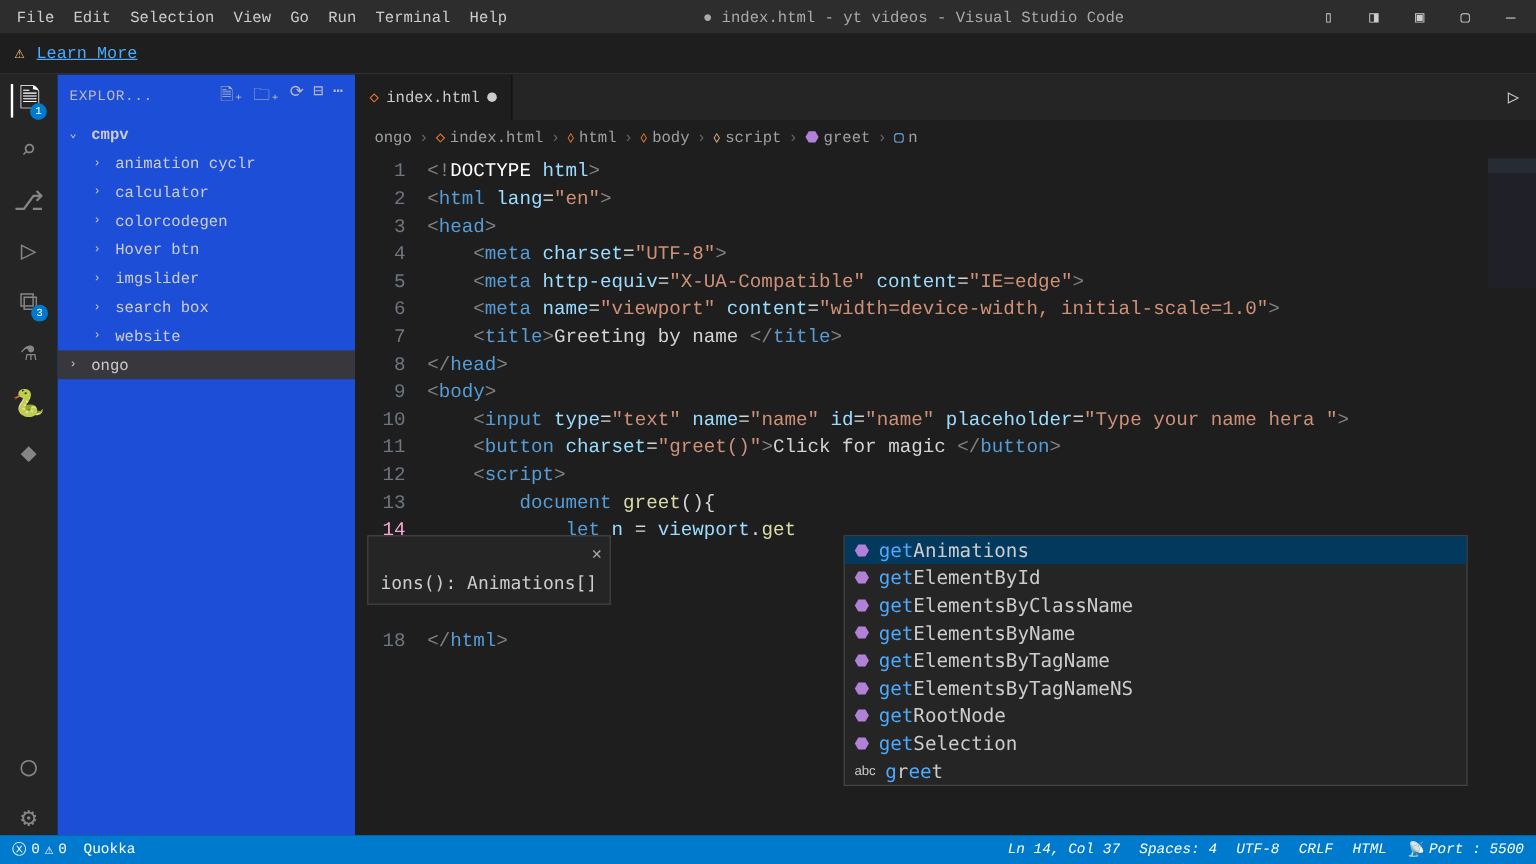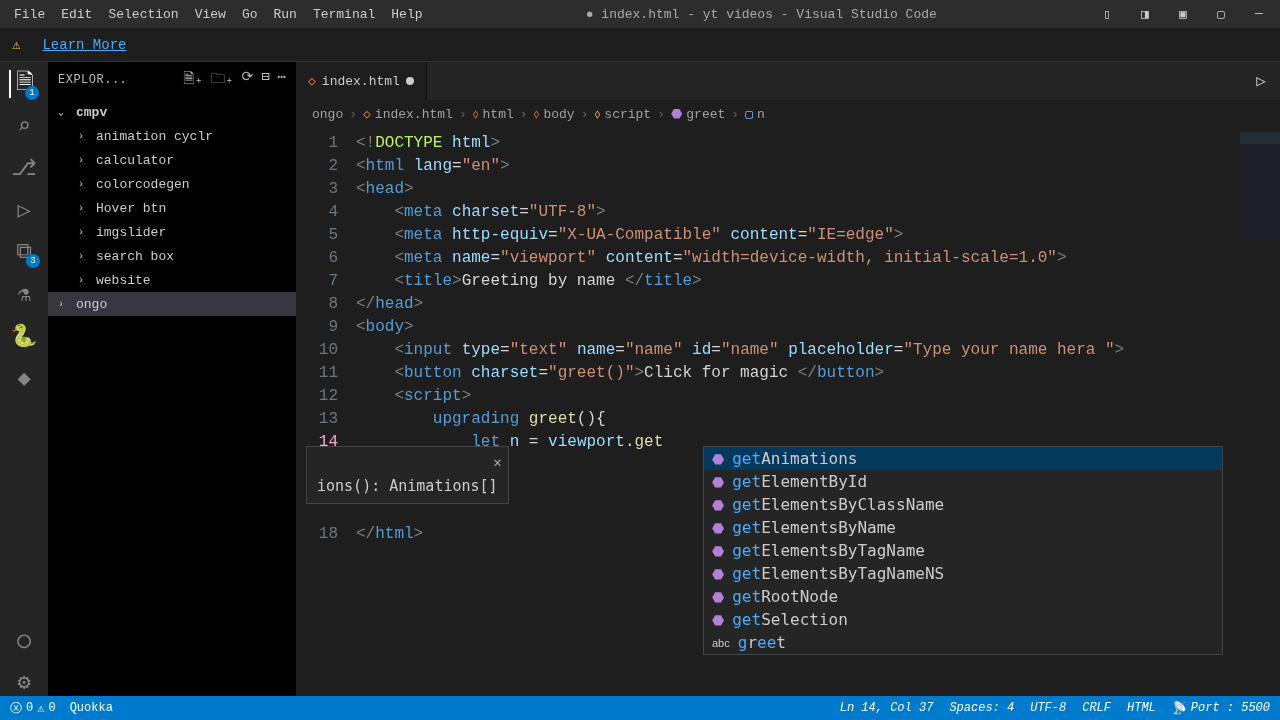--- a/index.html
+++ b/index.html
@@ -29,21 +29,21 @@
 .notification {
   background: #1e1e1e;
   color: #cccccc;
   display: flex;
   align-items: center;
   padding: 8px 12px;
   font-size: 14px;
   border-bottom: 1px solid #333;
 }
 .notification .warn-icon { color: #e5c07b; margin-right: 10px; }
-.notification a { color: #4daafc; text-decoration: underline; cursor: pointer; margin-left: 12px; }
+.notification a { color: #4daafc; text-decoration: underline; cursor: pointer; }
 
 .body-row { flex: 1; display: flex; overflow: hidden; }
 
 .activitybar {
   width: 48px;
   background: #252526;
   display: flex;
   flex-direction: column;
   align-items: center;
   padding-top: 8px;
@@ -58,21 +58,21 @@
 .activitybar .badge {
   position: absolute; bottom: -2px; right: -2px;
   background: #007acc; color: #fff; font-size: 9px;
   border-radius: 50%; width: 14px; height: 14px;
   display: flex; align-items: center; justify-content: center;
 }
 .activitybar .spacer { flex: 1; }
 
 .sidebar {
   width: 248px;
-  background: #000000;
+  background: #1d4ed8;
   display: flex; flex-direction: column;
   font-size: 13px;
 }
 .sidebar-header {
   display: flex; align-items: center; padding: 6px 10px;
   text-transform: none; color: #bbbbbb; font-size: 12px;
 }
 .sidebar-header .title { flex: 1; letter-spacing: 0.5px; }
 .sidebar-header .actions { display: flex; gap: 8px; color: #bbb; }
 .sidebar-header .actions span { cursor: pointer; font-size: 14px; }
@@ -120,21 +120,21 @@
 .gutter .current { color: #f9a8d4; }
 .code { flex: 1; white-space: pre; line-height: 23px; padding-top: 4px; position: relative; }
 .c-gray { color: #808080; }
 .c-tag { color: #569cd6; }
 .c-attr { color: #9cdcfe; }
 .c-str { color: #ce9178; }
 .c-kw { color: #569cd6; }
 .c-fn { color: #dcdcaa; }
 .c-var { color: #9cdcfe; }
 .c-plain { color: #d4d4d4; }
-.c-doctype { color: #bef264; }
+.c-doctype { color: #ffffff; }
 
 .minimap {
   position: absolute; top: 4px; right: 0; width: 40px; height: 120px;
   background: linear-gradient(#2d3a4a 0 10%, #223 10% 90%, transparent 90%);
   opacity: 0.5;
 }
 
 
 .param-hint {
   position: absolute;
@@ -342,21 +342,21 @@
 <span class="c-gray">&lt;</span><span class="c-tag">head</span><span class="c-gray">&gt;</span>
     <span class="c-gray">&lt;</span><span class="c-tag">meta</span> <span class="c-attr">charset</span><span class="c-plain">=</span><span class="c-str">"UTF-8"</span><span class="c-gray">&gt;</span>
     <span class="c-gray">&lt;</span><span class="c-tag">meta</span> <span class="c-attr">http-equiv</span><span class="c-plain">=</span><span class="c-str">"X-UA-Compatible"</span> <span class="c-attr">content</span><span class="c-plain">=</span><span class="c-str">"IE=edge"</span><span class="c-gray">&gt;</span>
     <span class="c-gray">&lt;</span><span class="c-tag">meta</span> <span class="c-attr">name</span><span class="c-plain">=</span><span class="c-str">"viewport"</span> <span class="c-attr">content</span><span class="c-plain">=</span><span class="c-str">"width=device-width, initial-scale=1.0"</span><span class="c-gray">&gt;</span>
     <span class="c-gray">&lt;</span><span class="c-tag">title</span><span class="c-gray">&gt;</span><span class="c-plain">Greeting by name </span><span class="c-gray">&lt;/</span><span class="c-tag">title</span><span class="c-gray">&gt;</span>
 <span class="c-gray">&lt;/</span><span class="c-tag">head</span><span class="c-gray">&gt;</span>
 <span class="c-gray">&lt;</span><span class="c-tag">body</span><span class="c-gray">&gt;</span>
     <span class="c-gray">&lt;</span><span class="c-tag">input</span> <span class="c-attr">type</span><span class="c-plain">=</span><span class="c-str">"text"</span> <span class="c-attr">name</span><span class="c-plain">=</span><span class="c-str">"name"</span> <span class="c-attr">id</span><span class="c-plain">=</span><span class="c-str">"name"</span> <span class="c-attr">placeholder</span><span class="c-plain">=</span><span class="c-str">"Type your name hera "</span><span class="c-gray">&gt;</span>
     <span class="c-gray">&lt;</span><span class="c-tag">button</span> <span class="c-attr">charset</span><span class="c-plain">=</span><span class="c-str">"greet()"</span><span class="c-gray">&gt;</span><span class="c-plain">Click for magic </span><span class="c-gray">&lt;/</span><span class="c-tag">button</span><span class="c-gray">&gt;</span>
     <span class="c-gray">&lt;</span><span class="c-tag">script</span><span class="c-gray">&gt;</span>
-        <span class="c-kw">upgrading</span> <span class="c-fn">greet</span><span class="c-plain">()</span><span class="c-plain">{</span>
+        <span class="c-kw">document</span> <span class="c-fn">greet</span><span class="c-plain">()</span><span class="c-plain">{</span>
             <span class="c-kw">let</span> <span class="c-var">n</span> <span class="c-plain">=</span> <span class="c-var">viewport</span><span class="c-plain">.</span><span class="c-fn">get</span>
 
 
 
 <span class="c-gray">&lt;/</span><span class="c-tag">html</span><span class="c-gray">&gt;</span></div>
       <div class="minimap"></div>
 
       <div class="param-hint">
         <span class="close-x">✕</span>
         <br>

